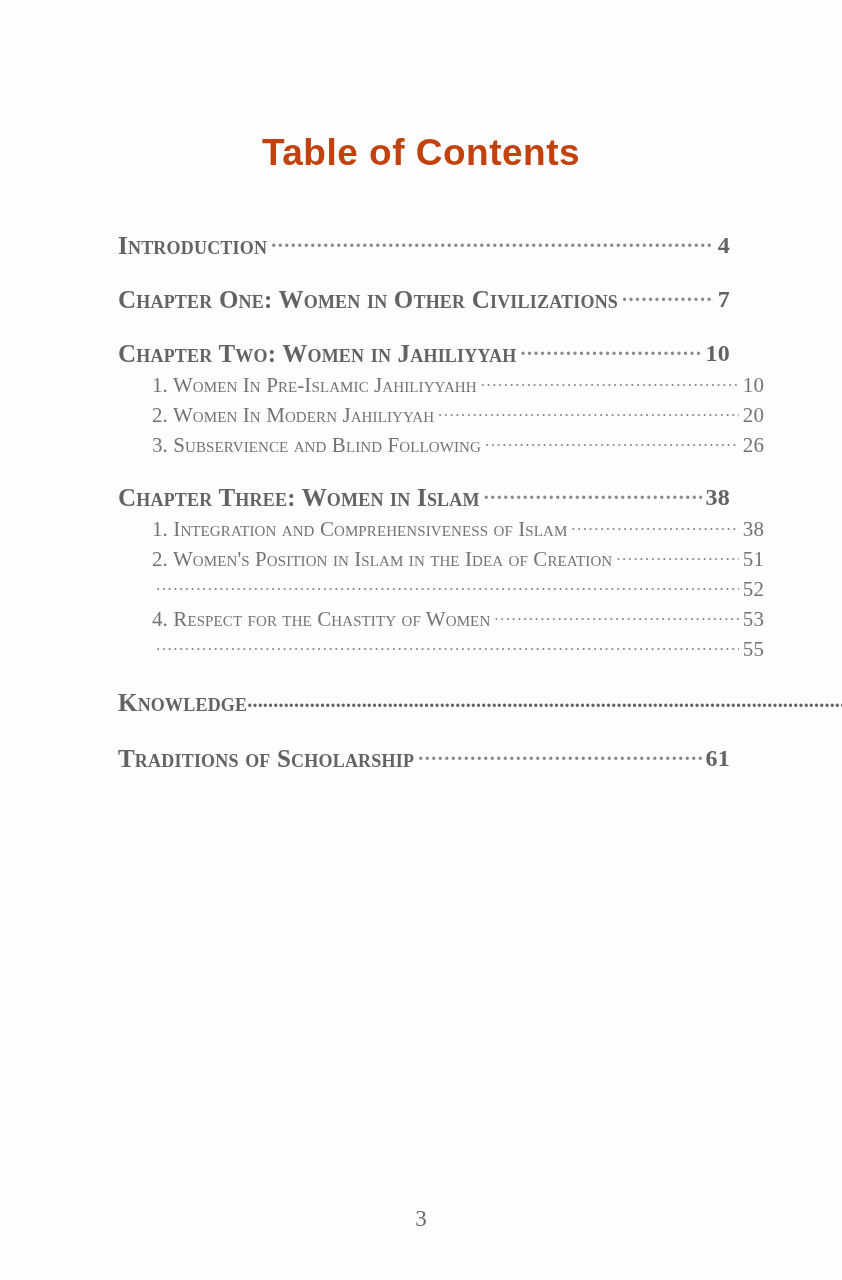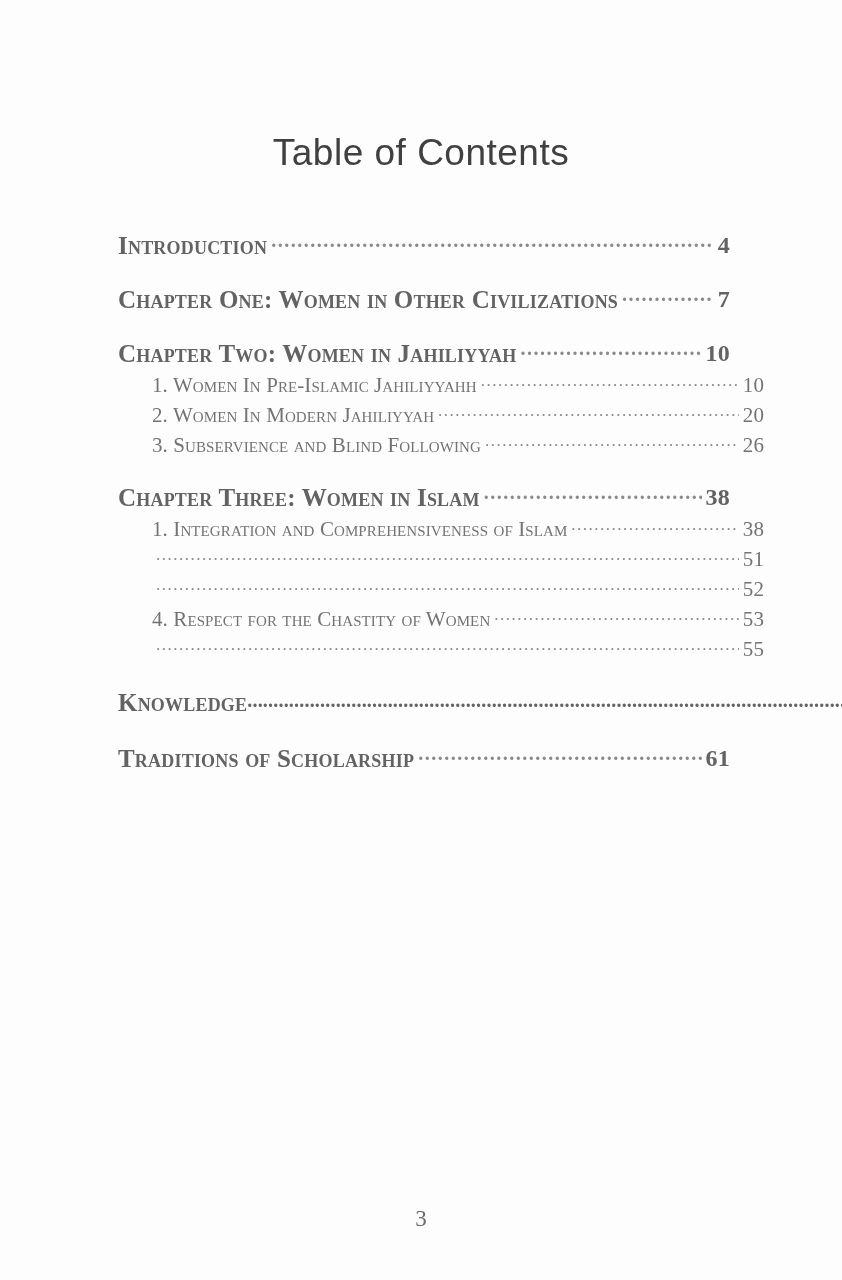--- a/index.html
+++ b/index.html
@@ -20,24 +20,24 @@
     inset: 0;
     background: #fdfdfd;
   }
   .page-title {
     position: absolute;
     top: 132px;
     left: 0;
     right: 0;
     text-align: center;
     font-family: "Liberation Sans", sans-serif;
-    font-weight: normal;
+    font-weight: bold;
     font-size: 37px;
     letter-spacing: 0.5px;
-    color: #404040;
+    color: #c2410c;
   }
   .toc {
     position: absolute;
     top: 232px;
     left: 118px;
     width: 612px;
   }
   .entry {
     display: flex;
     align-items: flex-start;
@@ -160,20 +160,21 @@
       <span class="page-num">38</span>
     </div>
 
     <div class="entry lvl2">
       <span class="label">1. Integration and Comprehensiveness of Islam</span>
       <span class="dots">................................................................................................................................</span>
       <span class="page-num">38</span>
     </div>
 
     <div class="entry lvl2">
+      <span class="label">2. Women's Position in Islam in the Idea of Creation</span>
       <span class="dots">................................................................................................................................</span>
       <span class="page-num">51</span>
     </div>
 
     <div class="entry lvl2">
       <span class="dots">................................................................................................................................</span>
       <span class="page-num">52</span>
     </div>
 
     <div class="entry lvl2">

